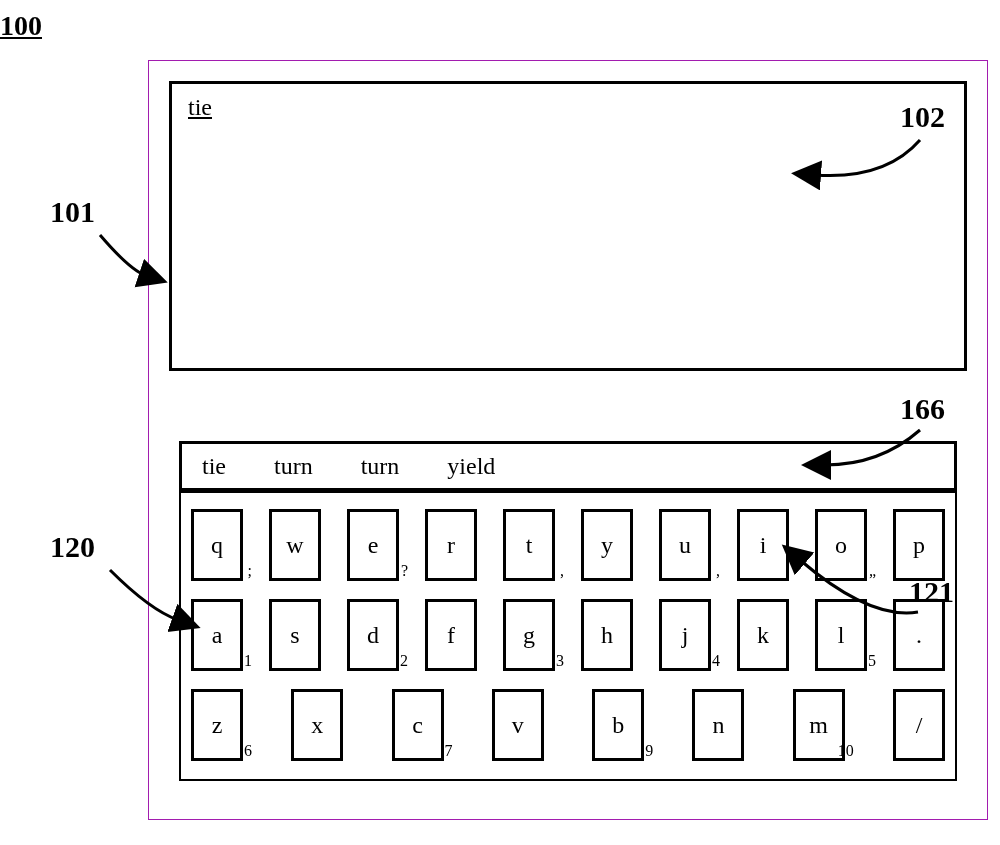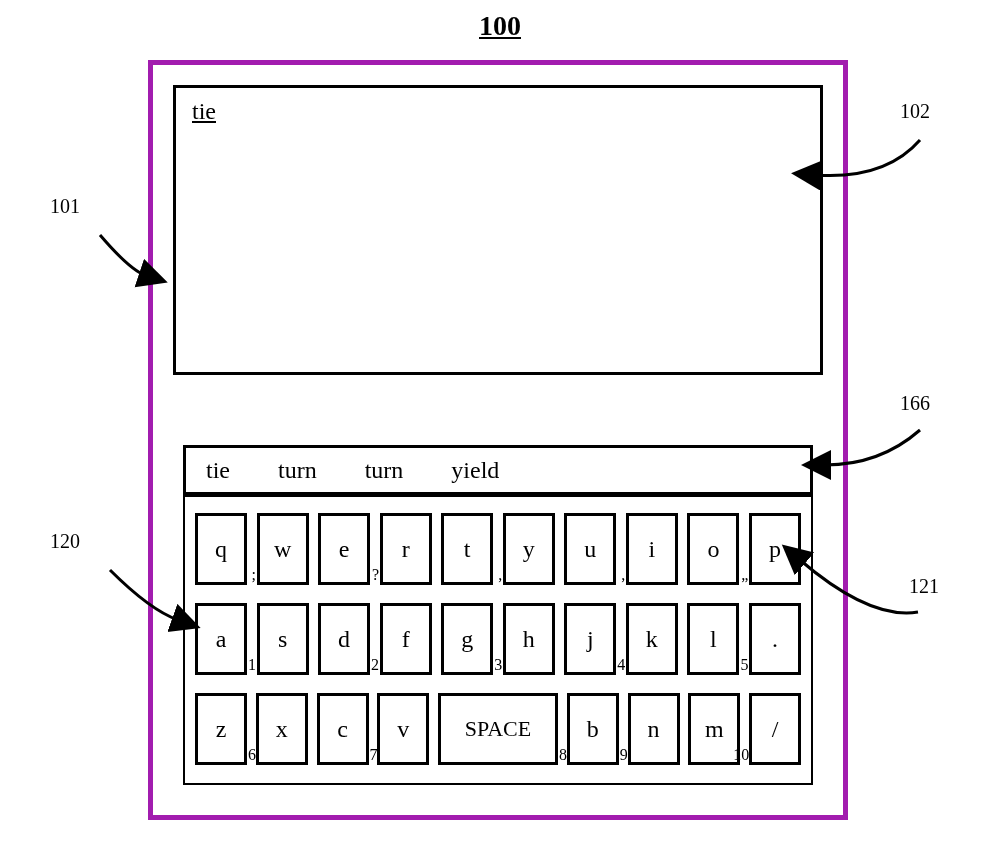--- a/index.html
+++ b/index.html
@@ -13,32 +13,31 @@
   .stage {
     position: relative;
     width: 1000px;
     height: 845px;
   }
   .title {
     position: absolute;
     top: 10px;
     left: 0;
     width: 100%;
-    text-align: center;
     font-size: 28px;
     font-weight: bold;
     text-decoration: underline;
   }
   .device {
     position: absolute;
     top: 60px;
     left: 148px;
-    width: 700px;
+    width: 840px;
     height: 760px;
-    border: 5px solid #a21caf;
+    border: 1px solid #a21caf;
   }
   .screen {
     position: absolute;
     top: 20px;
     left: 20px;
     right: 20px;
     height: 290px;
     border: 3px solid #000;
     padding: 10px 16px;
   }
@@ -90,22 +89,22 @@
   }
   .sec {
     position: absolute;
     bottom: -2px;
     right: -12px;
     font-size: 16px;
   }
   
   .callout {
     position: absolute;
-    font-size: 20px;
-    font-weight: normal;
+    font-size: 30px;
+    font-weight: bold;
   }
   svg.leads {
     position: absolute;
     top: 0;
     left: 0;
     width: 1000px;
     height: 845px;
     pointer-events: none;
   }
 </style>
@@ -212,24 +211,20 @@
           <div class="key">
             <span>x</span>
           </div>
           <div class="key">
             <span>c</span>
             <span class="sec">7</span>
           </div>
           <div class="key">
             <span>v</span>
           </div>
-          <div class="key key-wide">
-            <span>SPACE</span>
-            <span class="sec">8</span>
-          </div>
           <div class="key">
             <span>b</span>
             <span class="sec">9</span>
           </div>
           <div class="key">
             <span>n</span>
           </div>
           <div class="key">
             <span>m</span>
             <span class="sec">10</span>

